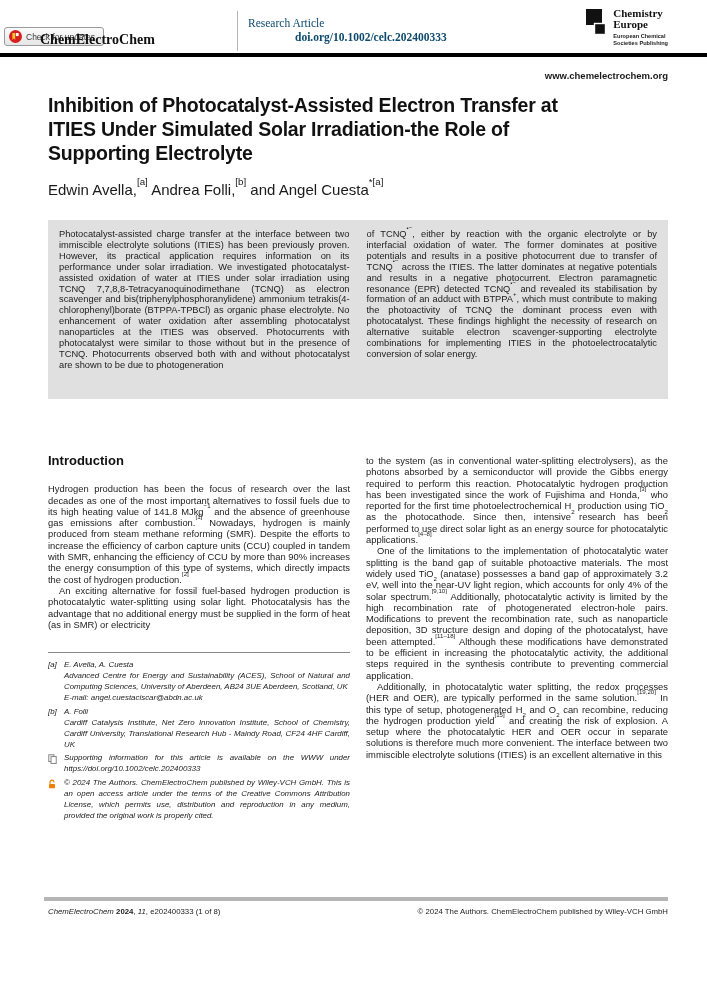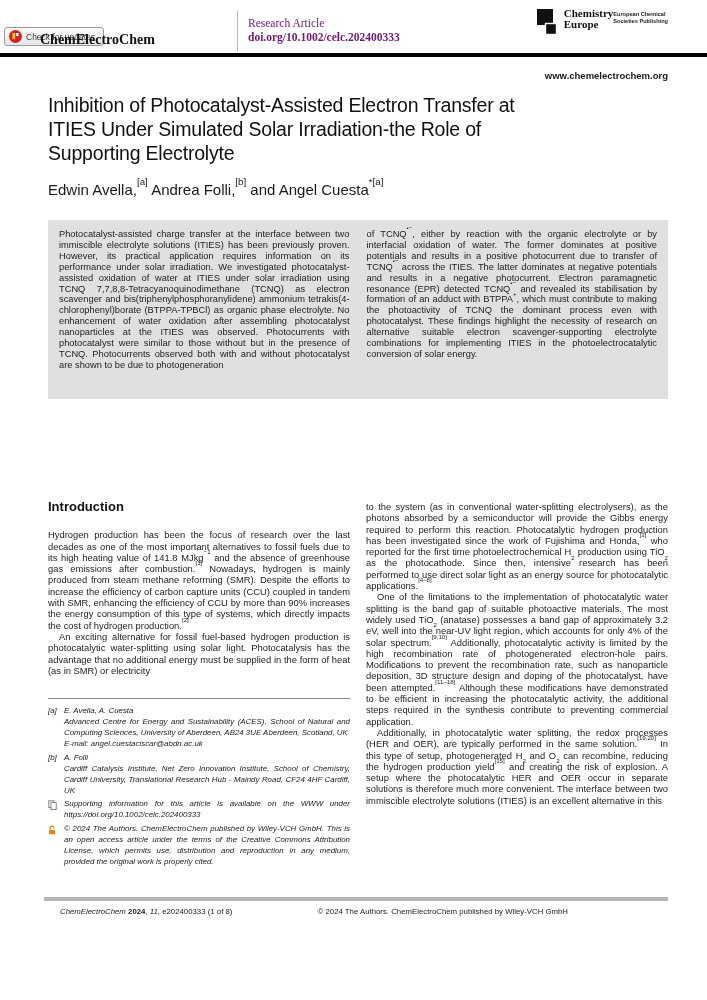--- a/index.html
+++ b/index.html
@@ -9,58 +9,58 @@
   
   .update-badge{position:absolute;top:3px;left:4px;display:flex;align-items:center;gap:4px;
     border:1px solid #9a9a9a;border-radius:3px;background:linear-gradient(#fbfbfb,#e6e6e6);
     padding:2px 8px 2px 4px;font-size:8.5px;color:#3c3c3c;cursor:pointer;margin-top:24px;}
 
   
   .header-row{position:absolute;top:10px;left:40px;width:628px;height:43px;}
   .journal-name{position:absolute;left:0;bottom:5px;font-family:"Liberation Serif",serif;
     font-weight:bold;font-size:14px;color:#111;}
   .header-divider{position:absolute;left:197px;top:1px;width:1px;height:40px;background:#b5b5b5;}
-  .header-center{position:absolute;left:208px;top:6px;font-family:"Liberation Serif",serif;color:#701a75;}
+  .header-center{position:absolute;left:208px;top:6px;font-family:"Liberation Serif",serif;color:#0c4a6e;}
   .article-type{font-size:11.5px;line-height:14px;}
-  .doi{font-size:11.5px;font-weight:bold;line-height:14px;}
+  .doi{font-size:11.5px;font-weight:bold;line-height:14px;margin-left:47px;}
   .logo{position:absolute;right:0;top:-2px;display:flex;gap:5px;align-items:flex-start;}
-  .logo-text{display:flex;flex-direction:row;}
+  .logo-text{display:flex;flex-direction:column;}
   .logo-title{font-family:"Liberation Serif",serif;font-weight:bold;font-size:11px;line-height:11px;color:#111;}
   .logo-sub{margin-top:3px;font-size:5.6px;font-weight:bold;line-height:6.5px;color:#222;}
   .black-rule{position:absolute;top:53px;left:0;width:707px;height:3.5px;background:#000;}
   .website{position:absolute;top:70px;right:39px;font-size:9.5px;font-weight:bold;color:#1a1a1a;cursor:pointer;}
 
   
-  .title{position:absolute;left:48px;top:93px;width:620px;font-size:19.5px;font-weight:normal;
+  .title{position:absolute;left:48px;top:93px;width:620px;font-size:19.5px;font-weight:bold;
     line-height:24px;color:#111;letter-spacing:-0.2px;}
   .authors{position:absolute;left:48px;top:181px;width:620px;font-size:15px;color:#1a1a1a;}
 
   
   .abstract{position:absolute;left:48px;top:220px;width:620px;box-sizing:border-box;
     background:#e0e0e0;padding:9px 11px 28px 11px;display:flex;gap:17px;}
   .abstract-col{flex:1;font-size:9.3px;line-height:10.9px;text-align:justify;color:#1c1c1c;}
 
   
   .columns{position:absolute;left:48px;top:455px;width:620px;display:flex;gap:16px;}
-  .col{width:302px;font-size:9.4px;line-height:11.3px;text-align:justify;color:#1c1c1c;margin-top:46px;}
+  .col{width:302px;font-size:9.4px;line-height:11.3px;text-align:justify;color:#1c1c1c;}
   .section-title{font-size:13px;font-weight:bold;margin:0 0 17px 0;color:#111;text-align:left;}
   .para{margin:0;}
   .para.indent{text-indent:11px;}
 
   
   .fn-block{margin-top:22px;border-top:1px solid #8a8a8a;padding-top:7px;
     font-size:7.9px;line-height:10.9px;font-style:italic;text-align:left;color:#222;}
   .fn-item{display:flex;gap:4px;margin-bottom:3px;}
   .fn-label{flex:0 0 12px;}
   .fn-icon{flex:0 0 12px;padding-top:1px;font-style:normal;}
   .fn-body{flex:1;text-align:justify;}
 
   
   .footer-rule{position:absolute;left:44px;top:897px;width:624px;height:4px;background:#b5b5b5;}
-  .footer{position:absolute;left:60px;top:907px;width:508px;display:flex;
+  .footer{position:absolute;left:48px;top:907px;width:620px;display:flex;
     justify-content:space-between;font-size:7.8px;color:#222;}
 
   sup{font-size:65%;line-height:0;position:relative;top:-0.45em;}
   sub{font-size:65%;line-height:0;position:relative;top:0.25em;}
 </style>
 </head>
 <body>
 
 <div class="page">
 

